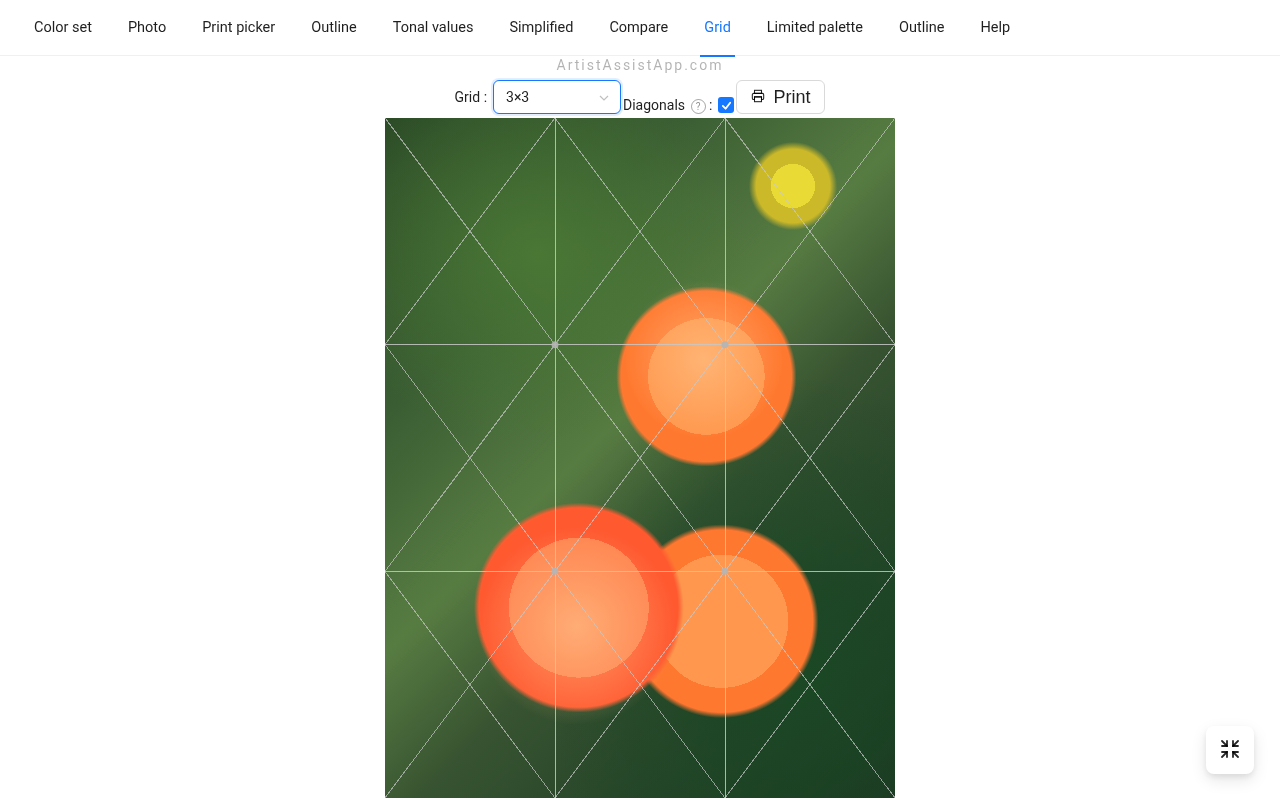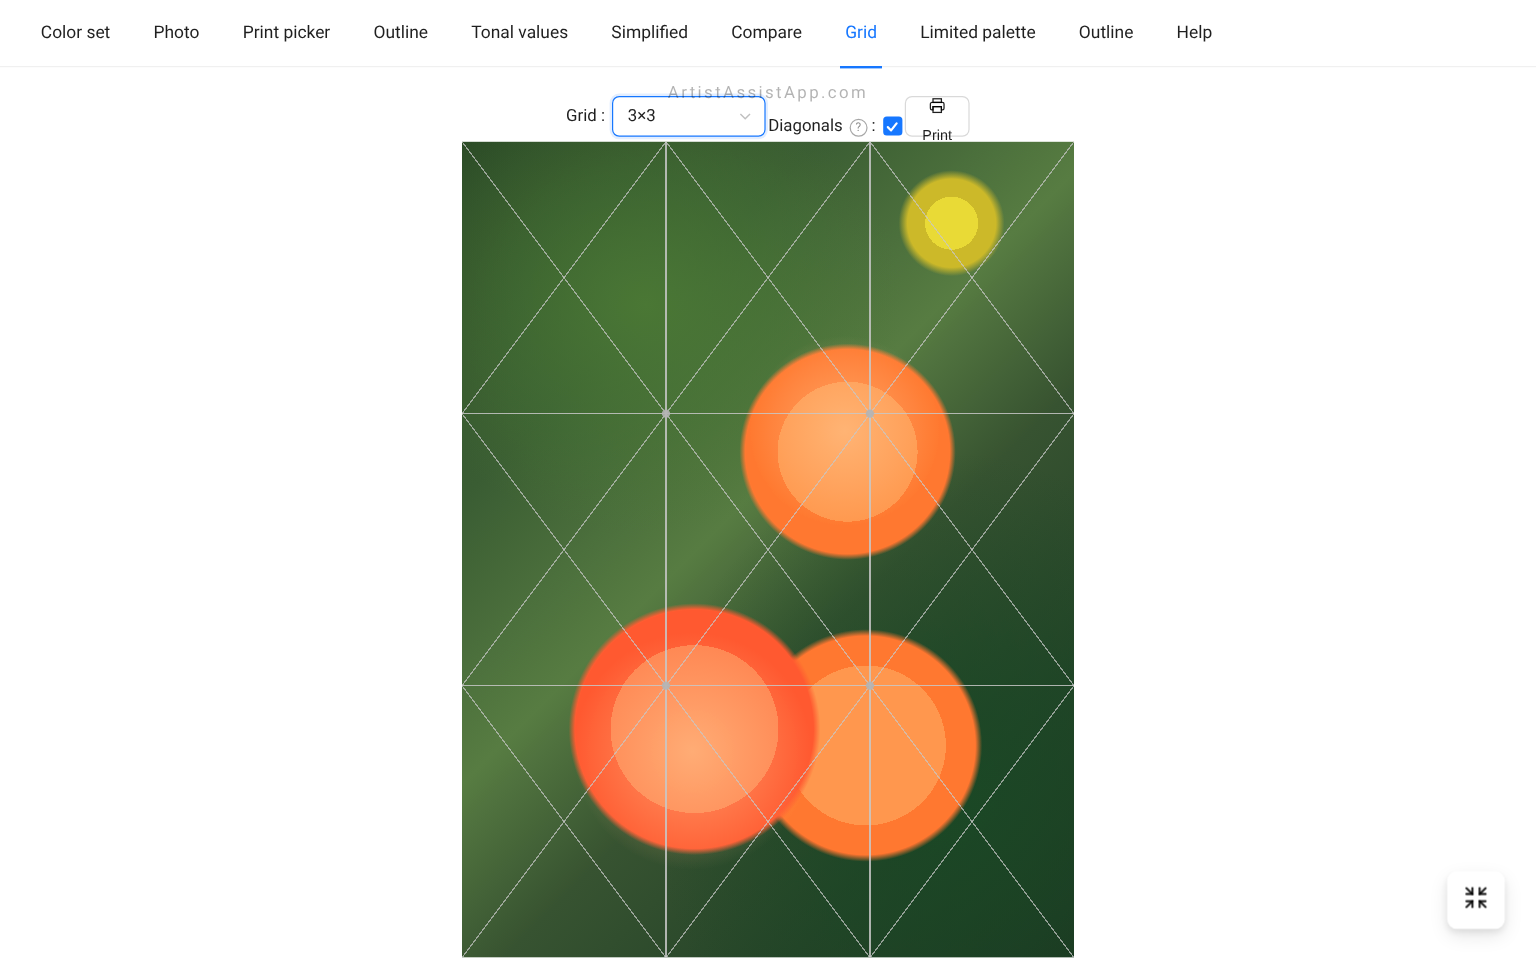--- a/index.html
+++ b/index.html
@@ -40,21 +40,21 @@
     position: absolute;
     bottom: -1px; left: 14px; right: 14px;
     height: 2px;
     background: #1677ff;
   }
 
   
   .watermark {
     position: absolute;
     left: 50%;
-    top: 70px;
+    top: 57px;
     transform: translateX(-50%);
     font-size: 14px;
     letter-spacing: 2px;
     color: rgba(0,0,0,0.30);
     pointer-events: none;
     user-select: none;
     z-index: 5;
   }
 
   
@@ -107,23 +107,22 @@
   }
   .checkbox svg { width: 11px; height: 11px; color: #fff; }
 
   .btn {
     height: 34px;
     padding: 0 14px;
     border: 1px solid #d9d9d9;
     border-radius: 6px;
     background: #fff;
     display: inline-flex; align-items: center; gap: 8px;
-    font-size: 12px; cursor: pointer;
+    font-size: 18px; cursor: pointer;
     color: rgba(0,0,0,0.88);
-    flex-direction: column;
   }
   .btn svg { width: 14px; height: 14px; }
 
   
   .canvas-wrap {
     display: flex;
     justify-content: center;
     margin-top: 4px;
   }
   .canvas {

